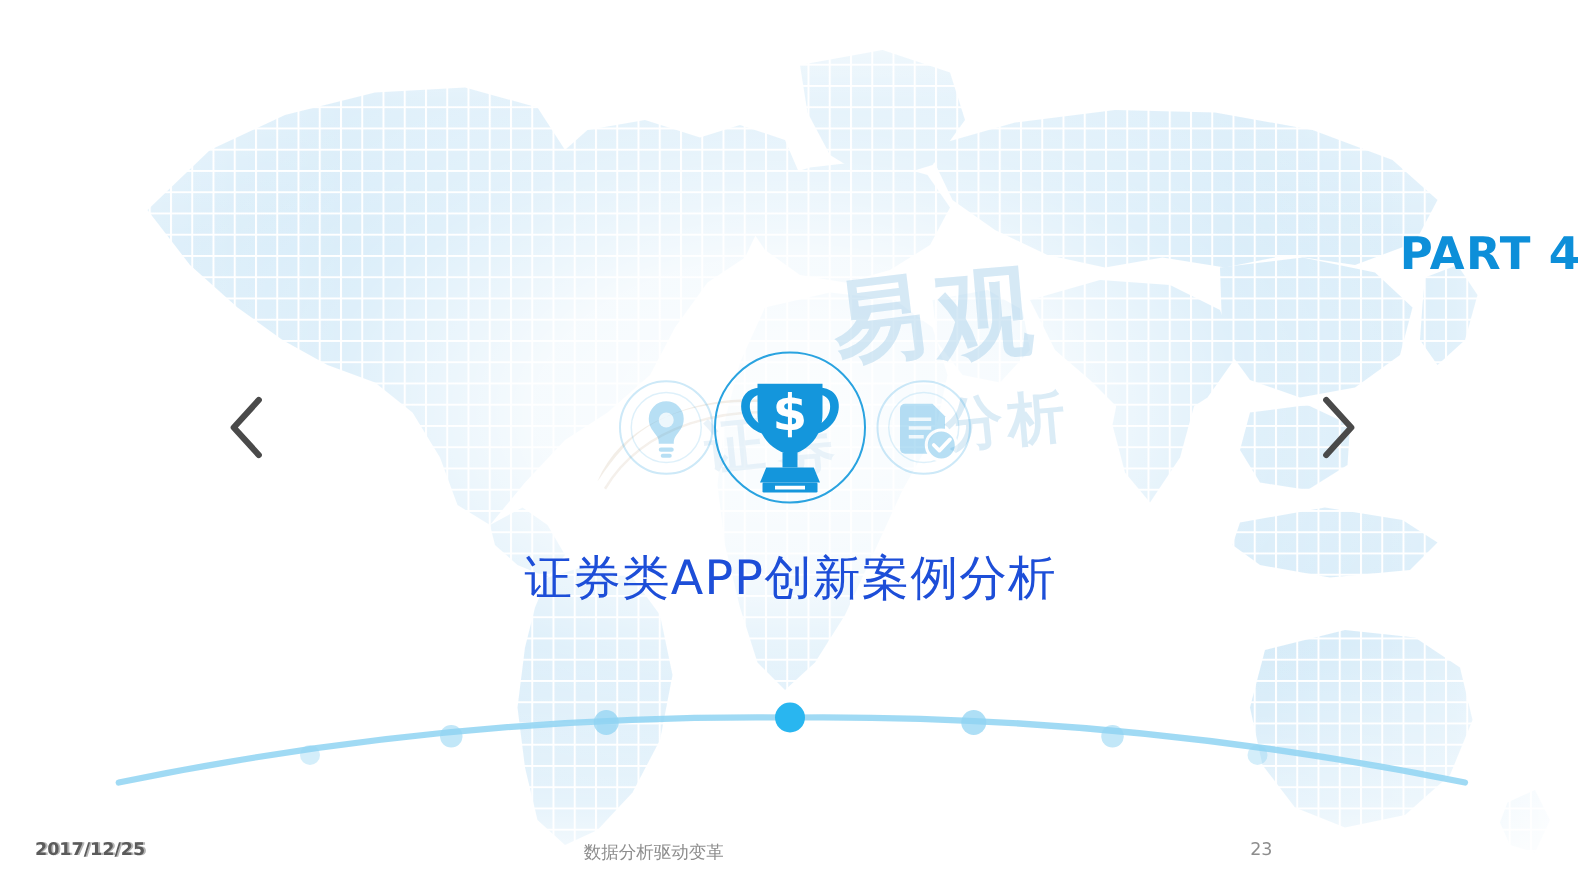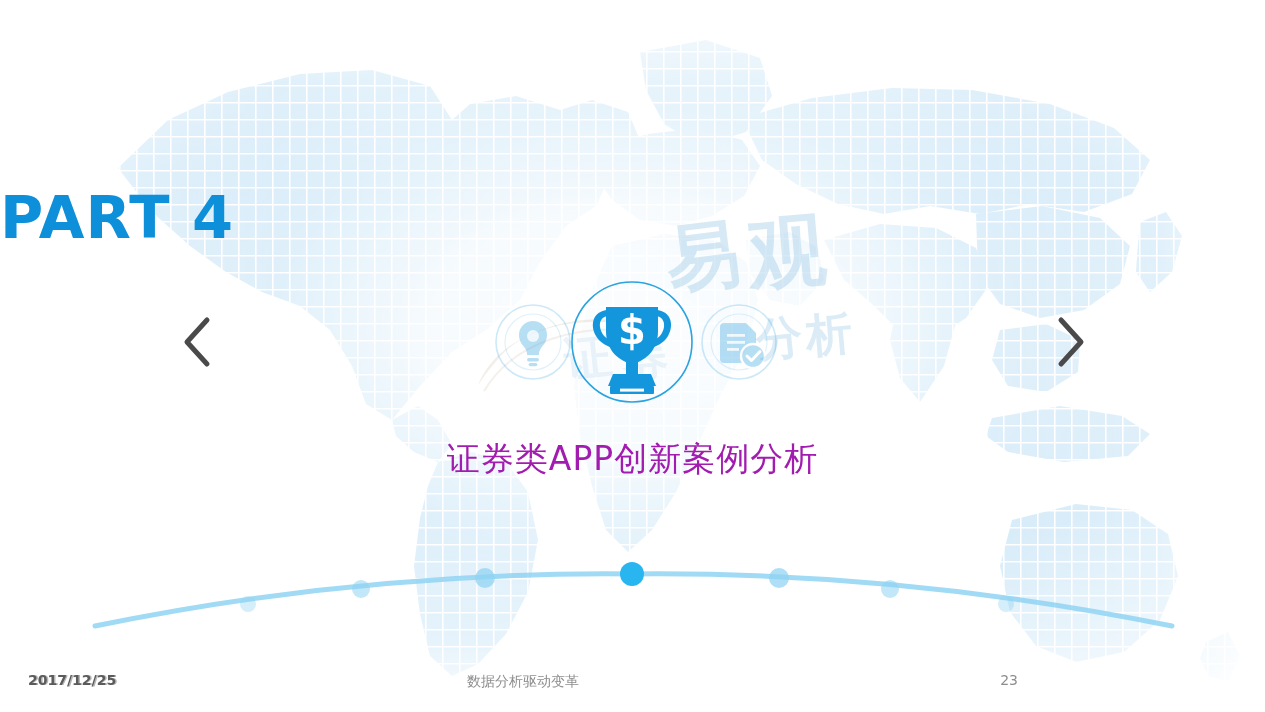--- a/index.html
+++ b/index.html
@@ -87,22 +87,22 @@
     opacity: 0.5;
   }
 
   
   #part-title {
     position: absolute;
     left: 0;
     right: 0;
     top: 183px;
     z-index: 6;
-    text-align: left;
-    font-size: 59px;
+    text-align: right;
+    font-size: 36px;
     font-weight: 700;
     letter-spacing: 1px;
     color: #0d8fd9;
     font-family: "DejaVu Sans", "Liberation Sans", sans-serif;
   }
 
   
   #icon-row { position: absolute; left: 0; top: 0; width: 1265px; height: 712px; z-index: 5; }
 
   .side-icon {
@@ -125,23 +125,23 @@
   }
 
   
   #slide-heading {
     position: absolute;
     left: 0;
     right: 0;
     top: 437px;
     z-index: 6;
     text-align: center;
-    font-size: 33px;
+    font-size: 38px;
     font-weight: 400;
-    color: #a21caf;
+    color: #1d4ed8;
     letter-spacing: 1px;
     font-family: "DejaVu Sans", "Liberation Sans", sans-serif;
   }
 
   
   .nav-arrow {
     position: absolute;
     z-index: 8;
     width: 46px;
     height: 60px;

